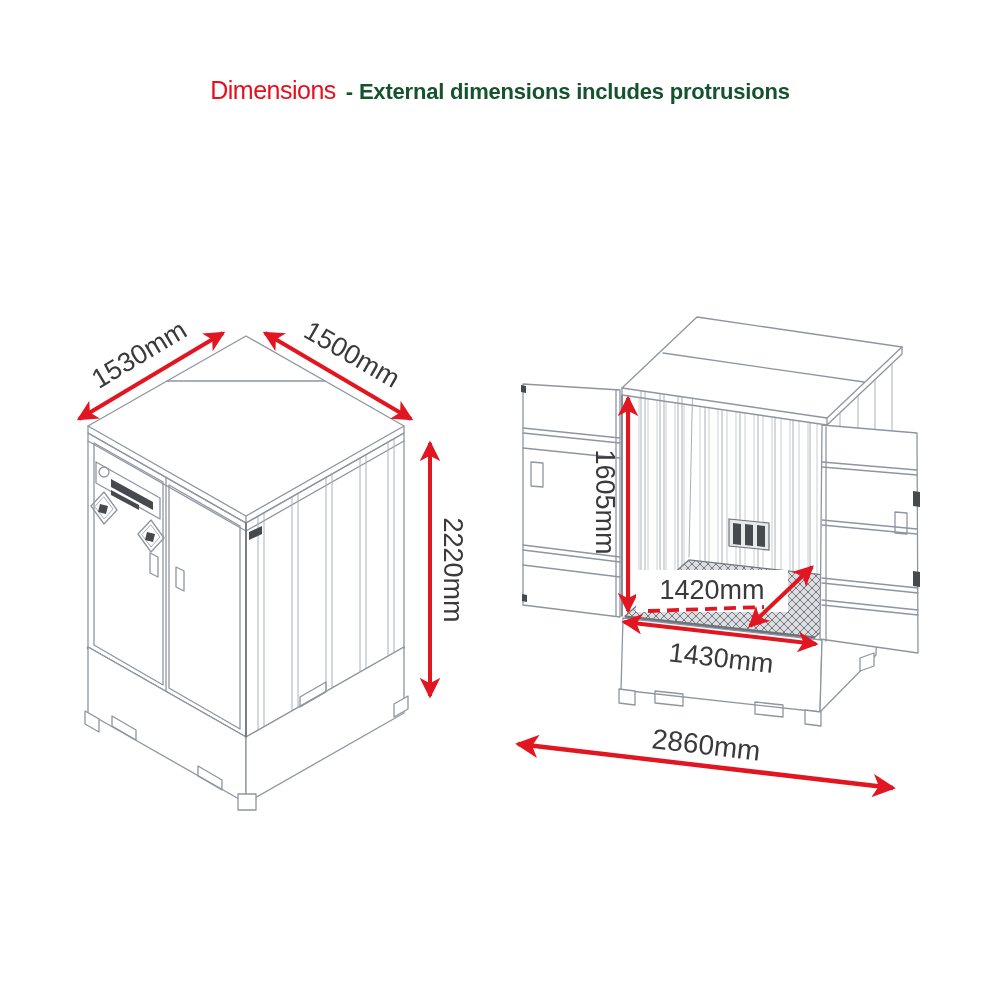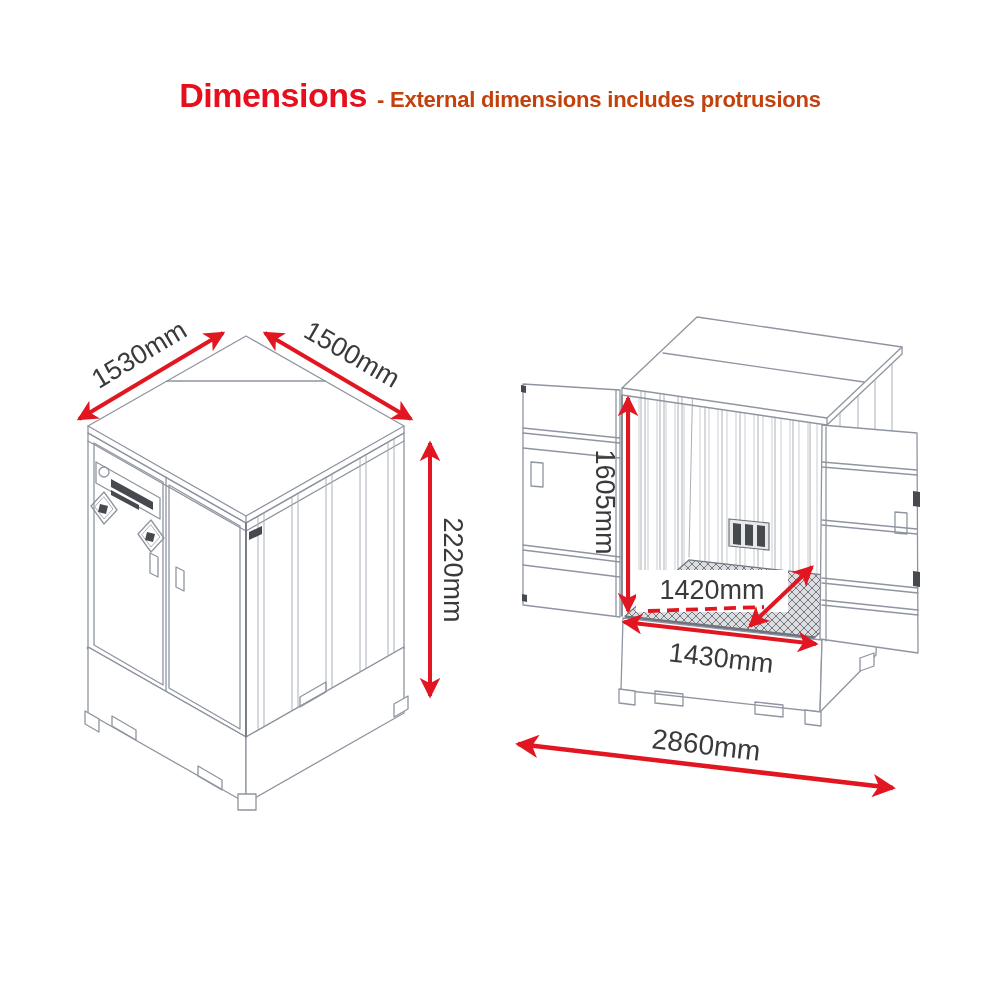--- a/index.html
+++ b/index.html
@@ -14,24 +14,24 @@
   *{box-sizing:border-box;}
   html,body{margin:0;padding:0;}
   body{
     width:1000px;height:1000px;background:#ffffff;position:relative;overflow:hidden;
     font-family:"Liberation Sans","DejaVu Sans",sans-serif;
   }
   .title-wrap{
     position:absolute;top:76px;left:0;right:0;text-align:center;white-space:nowrap;
   }
   .title-heading{
-    color:var(--title-red);font-size:34px;font-weight:bold;letter-spacing:-0.5px;
+    color:var(--title-red);font-size:25px;font-weight:normal;letter-spacing:-0.5px;
   }
   .title-subtitle{
-    color:#c2410c;font-size:22px;font-weight:bold;margin-left:10px;letter-spacing:-0.2px;
+    color:#14532d;font-size:22px;font-weight:bold;margin-left:10px;letter-spacing:-0.2px;
   }
   svg{position:absolute;left:0;top:0;}
   .ln{stroke:var(--line-gray);stroke-width:1.3;fill:none;stroke-linejoin:round;stroke-linecap:round;}
   .ln-f{stroke:var(--line-gray);stroke-width:1.3;fill:#ffffff;stroke-linejoin:round;}
   .ln-d{stroke:var(--line-dark);stroke-width:1.6;fill:none;stroke-linejoin:round;stroke-linecap:round;}
   .ln-l{stroke:#aab0b8;stroke-width:1;fill:none;stroke-linecap:round;}
   .ln-xl{stroke:var(--line-xlight);stroke-width:0.9;fill:none;}
   .dark-fill{fill:#46494e;stroke:none;}
   .shadow{stroke:#7c818a;stroke-width:2.6;fill:none;stroke-linecap:round;}
   .red-line{stroke:var(--accent-red);stroke-width:4;fill:none;stroke-linecap:butt;}

